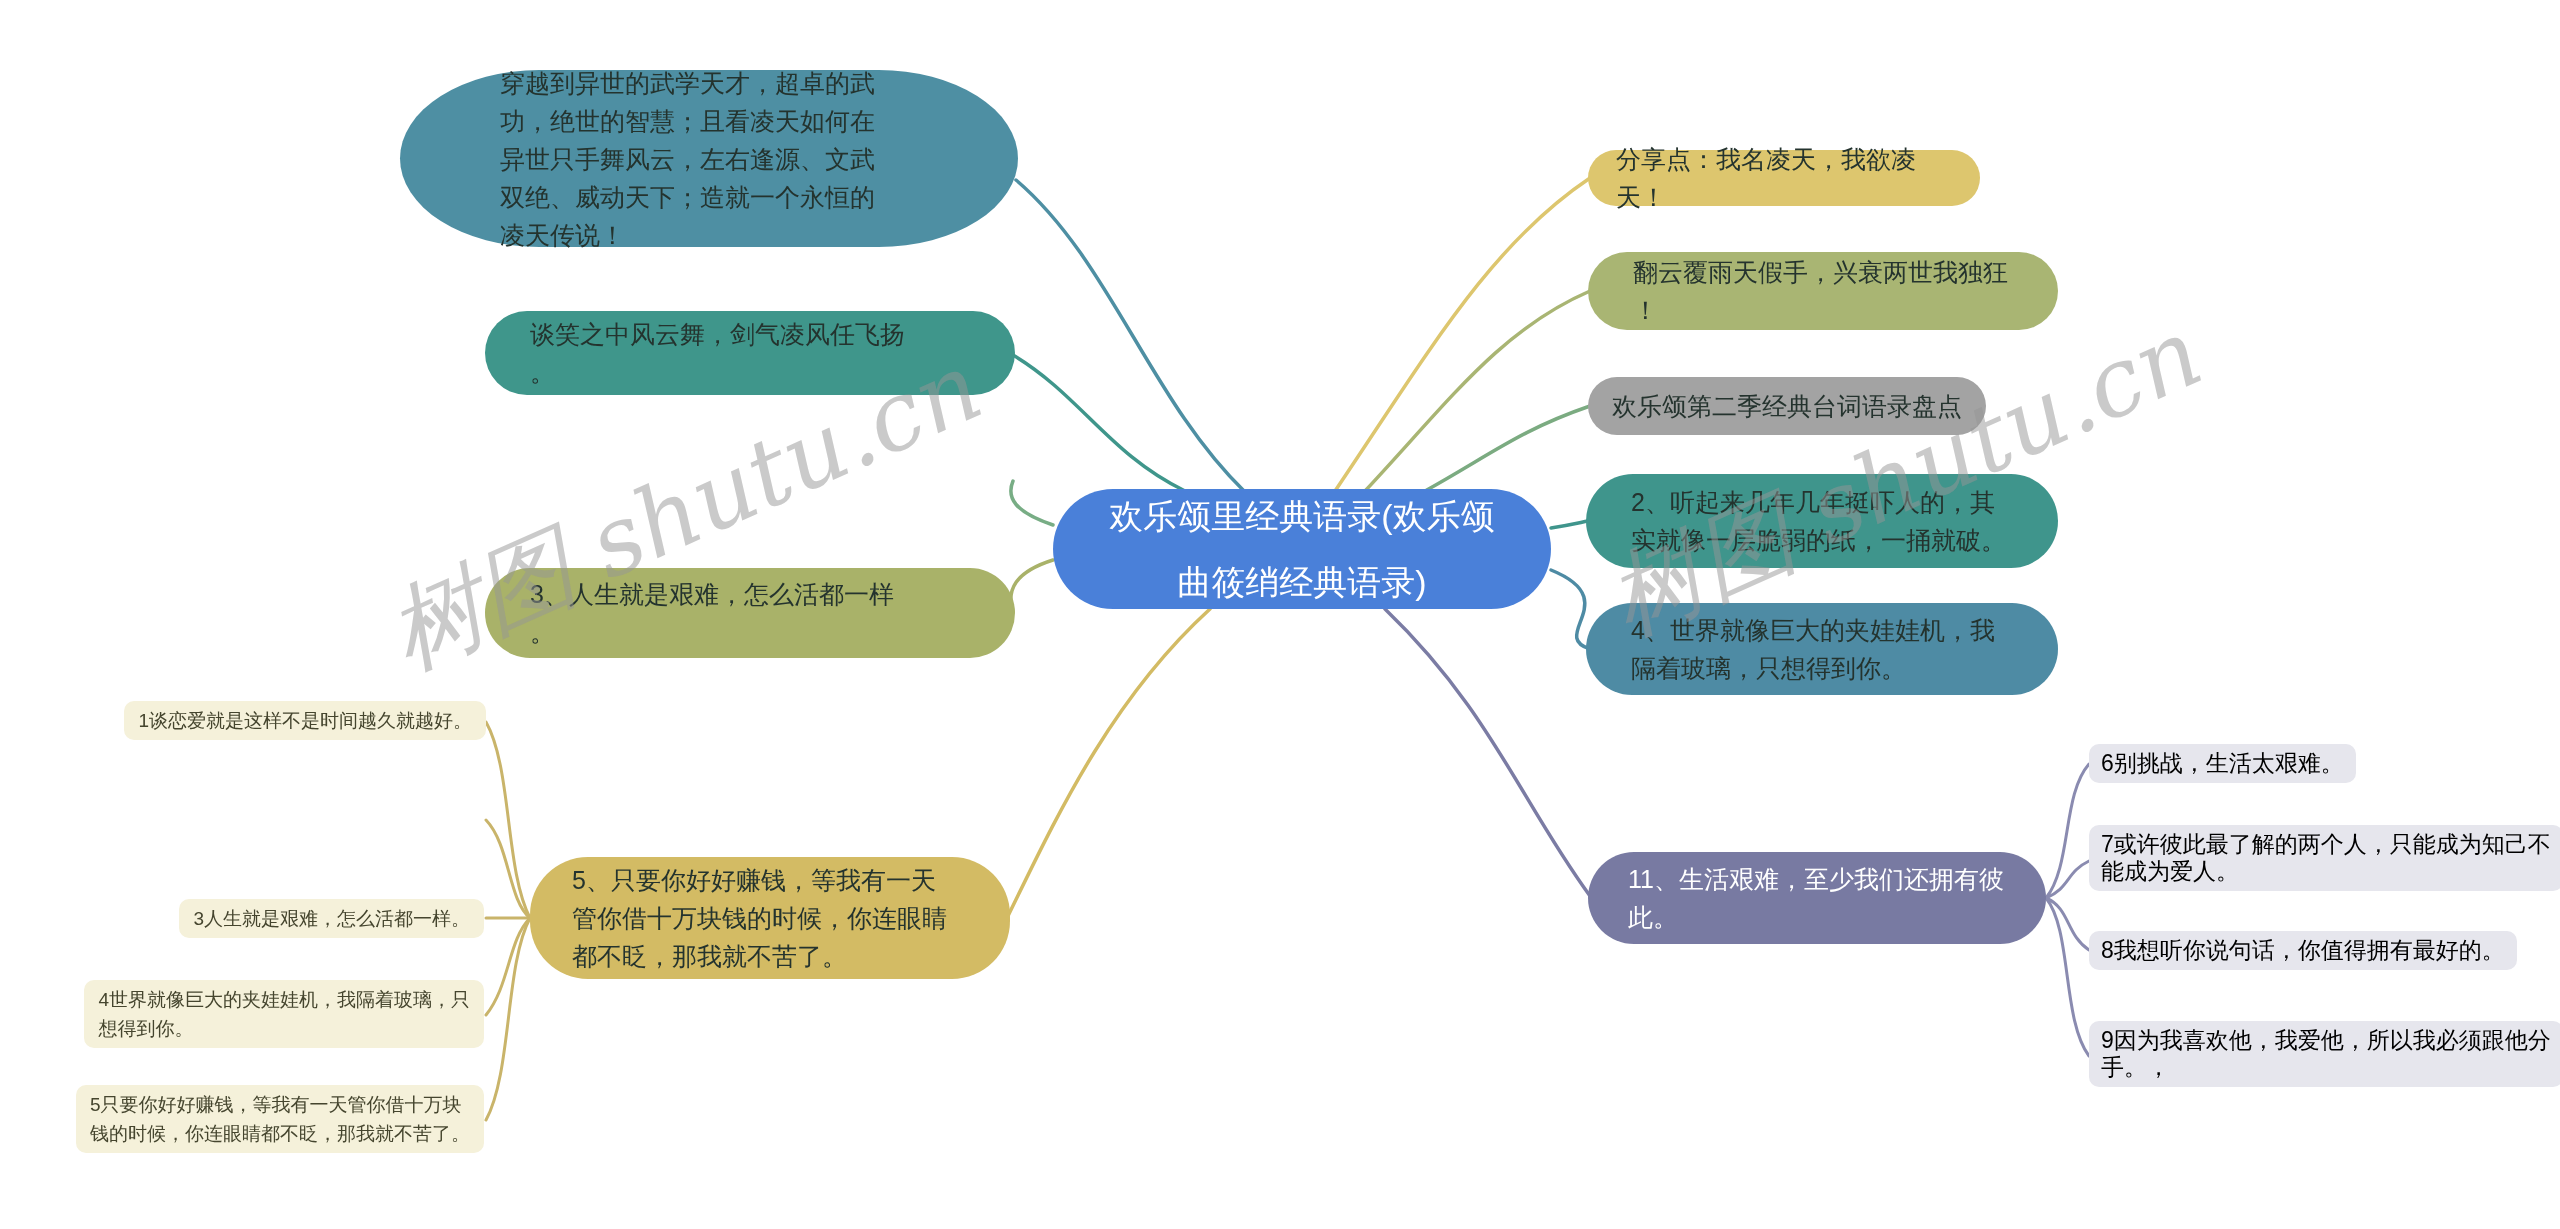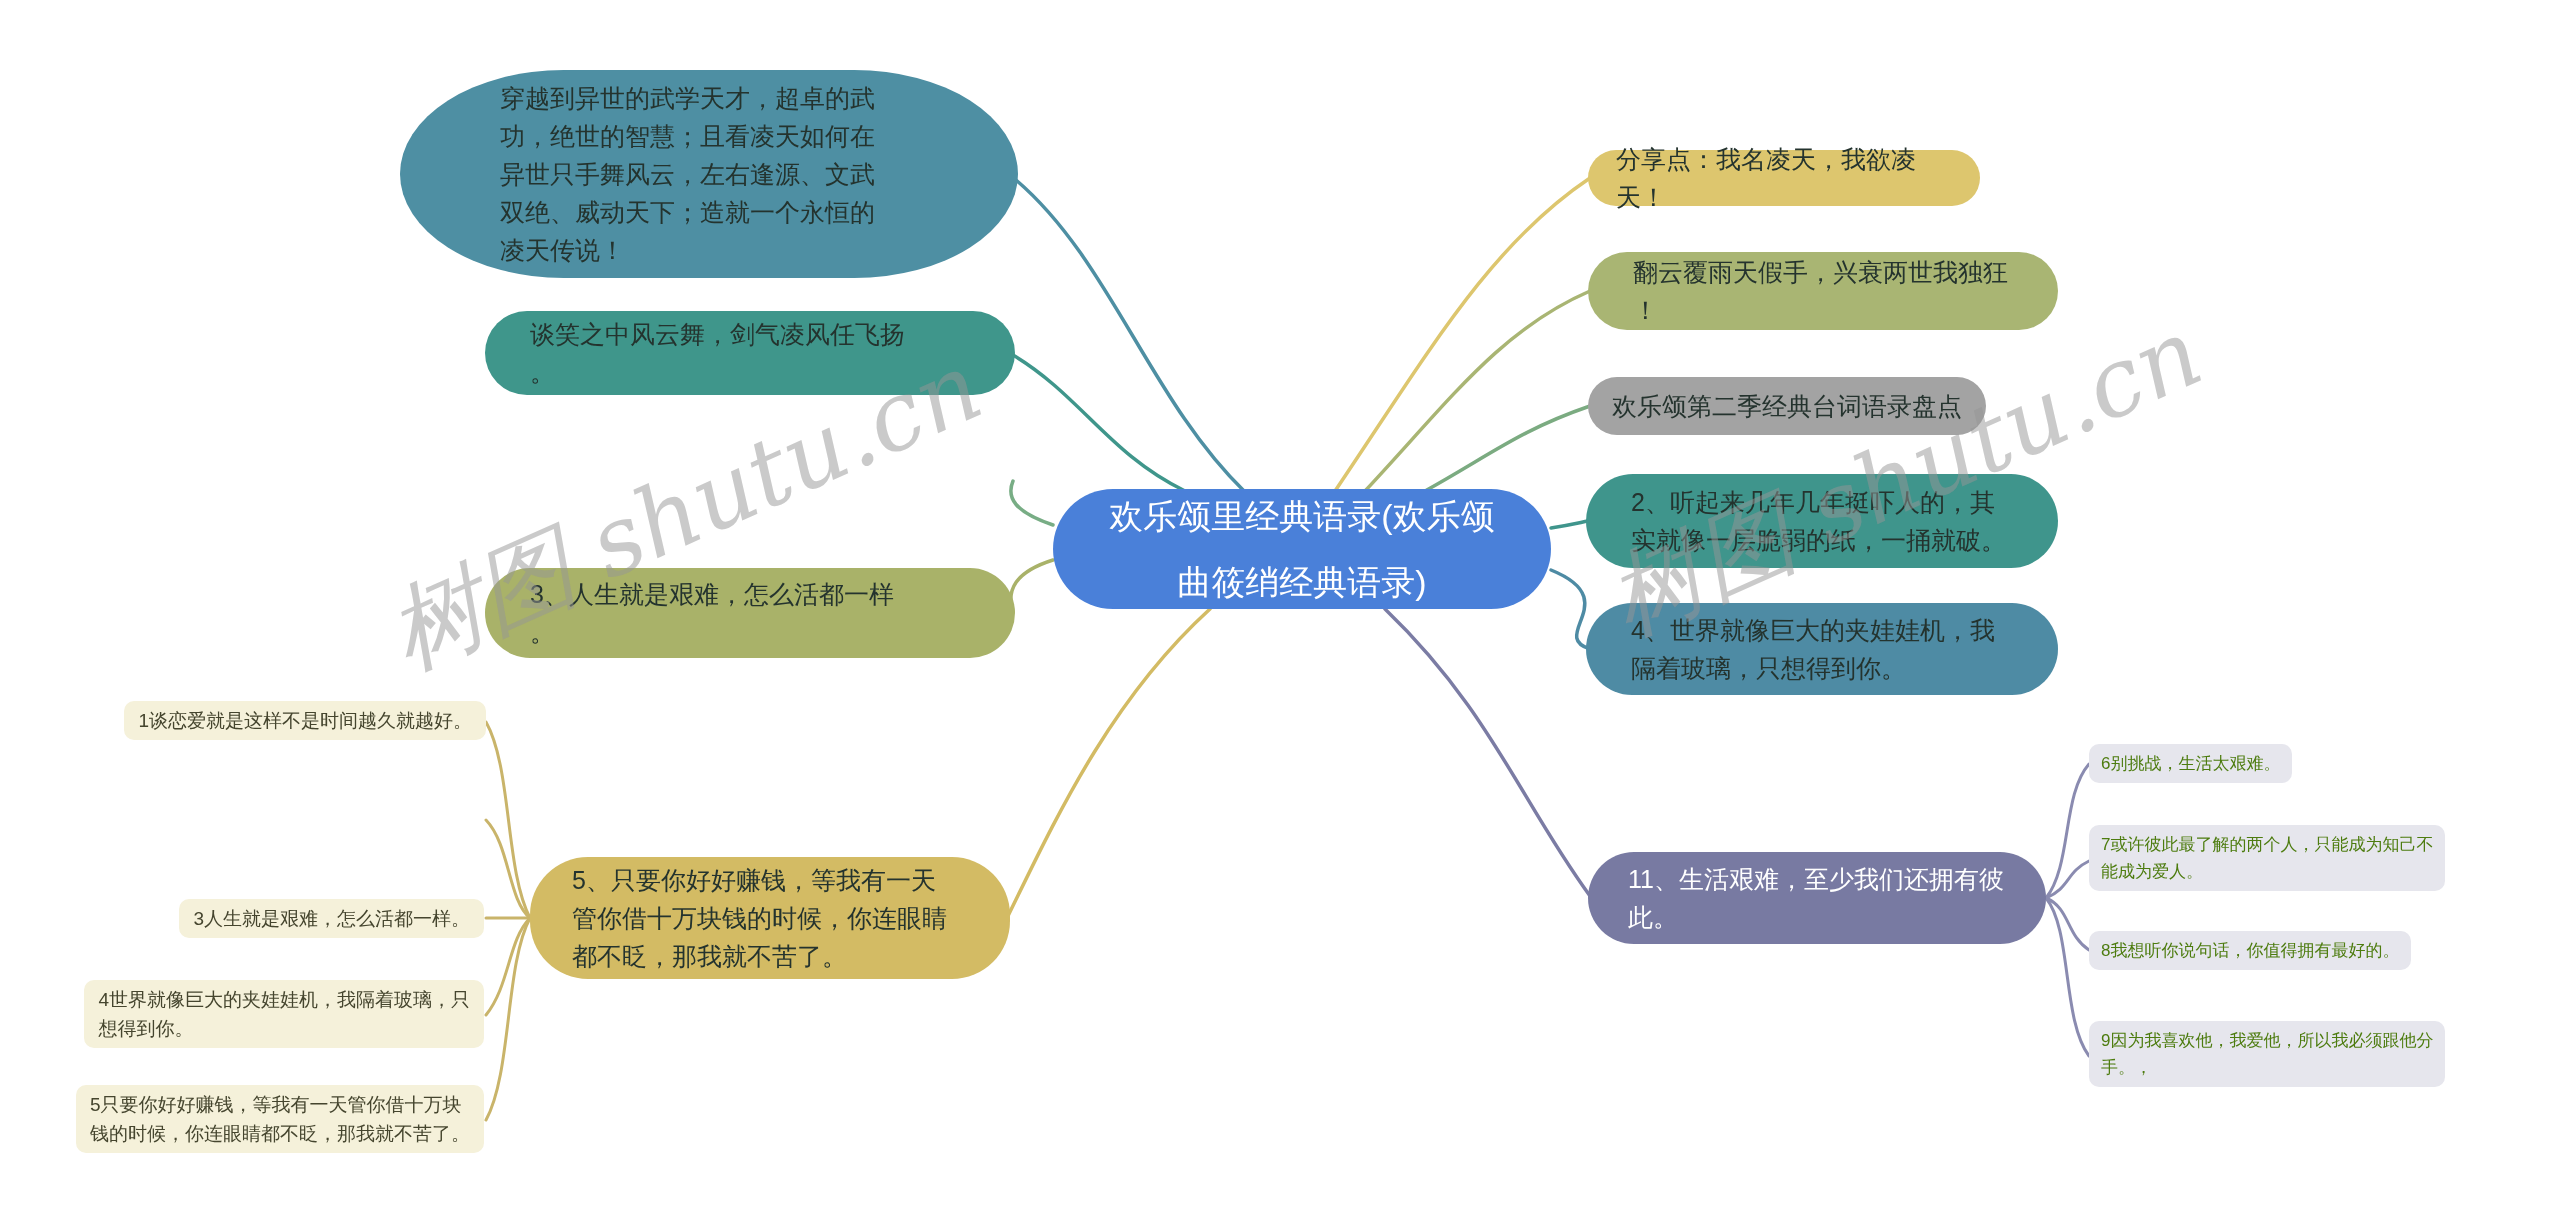--- a/index.html
+++ b/index.html
@@ -8,21 +8,21 @@
   #wires{position:absolute;left:0;top:0;width:2560px;height:1229px;}
 
   .node{position:absolute;display:flex;align-items:center;box-sizing:border-box;}
   .node-text{white-space:pre-line;font-size:25px;line-height:38px;color:#24332e;}
 
   
   #n-c{left:1053px;top:489px;width:498px;height:120px;background:#4a80d9;border-radius:60px;justify-content:center;}
   #n-c .node-text{color:#ffffff;font-size:34px;line-height:66px;text-align:center;}
 
   
-  #n-l1{left:400px;top:70px;width:618px;height:208px;background:#4e8fa3;border-radius:170px/108px;padding:12px 100px;}
+  #n-l1{left:400px;top:70px;width:618px;height:177px;background:#4e8fa3;border-radius:170px/108px;padding:12px 100px;}
   #n-l2{left:485px;top:311px;width:530px;height:84px;background:#3f968b;border-radius:42px;padding:0 45px;}
   #n-l3{left:485px;top:437px;width:530px;height:88px;background:#78ad85;border-radius:44px;padding:0 45px;}
   #n-l4{left:485px;top:568px;width:530px;height:90px;background:#a9b269;border-radius:45px;padding:0 45px;}
   #n-l5{left:530px;top:857px;width:480px;height:122px;background:#d3bb64;border-radius:58px;padding:0 42px;}
 
   
   #n-r1{left:1588px;top:150px;width:392px;height:56px;background:#ddc66e;border-radius:28px;padding:0 28px;}
   #n-r2{left:1588px;top:252px;width:470px;height:78px;background:#a9b573;border-radius:39px;padding:0 45px;}
   #n-r3{left:1588px;top:377px;width:398px;height:58px;background:#a3a3a3;border-radius:29px;padding:0 24px;}
   #n-r4{left:1586px;top:474px;width:472px;height:94px;background:#3f958c;border-radius:47px;padding:0 45px;}
@@ -34,21 +34,21 @@
   .leaf-l{position:absolute;background:#f5f1da;border-radius:10px;padding:5px 14px;width:max-content;}
   .leaf-l .node-text{font-size:19px;line-height:29px;color:#45452e;}
   #leaf-l1{right:2074px;top:701px;}
   #leaf-l2{right:2074px;top:782px;}
   #leaf-l3{right:2076px;top:899px;}
   #leaf-l4{right:2076px;top:980px;}
   #leaf-l5{right:2076px;top:1085px;}
 
   
   .leaf-r{position:absolute;background:#e6e6ed;border-radius:10px;padding:6px 12px;width:max-content;}
-  .leaf-r .node-text{font-size:17px;line-height:27px;color:#4d7c0f;}
+  .leaf-r .node-text{font-size:23px;line-height:27px;color:#000000;}
   #leaf-r1{left:2089px;top:744px;}
   #leaf-r2{left:2089px;top:825px;}
   #leaf-r3{left:2089px;top:931px;}
   #leaf-r4{left:2089px;top:1021px;}
 
   
   .watermark{position:absolute;font-family:"DejaVu Serif","Liberation Serif",serif;
     font-style:italic;font-size:95px;color:rgba(150,150,150,0.5);white-space:nowrap;
     pointer-events:none;z-index:30;}
   #wm-left{left:685px;top:512px;transform:translate(-50%,-50%) rotate(-24deg);}

